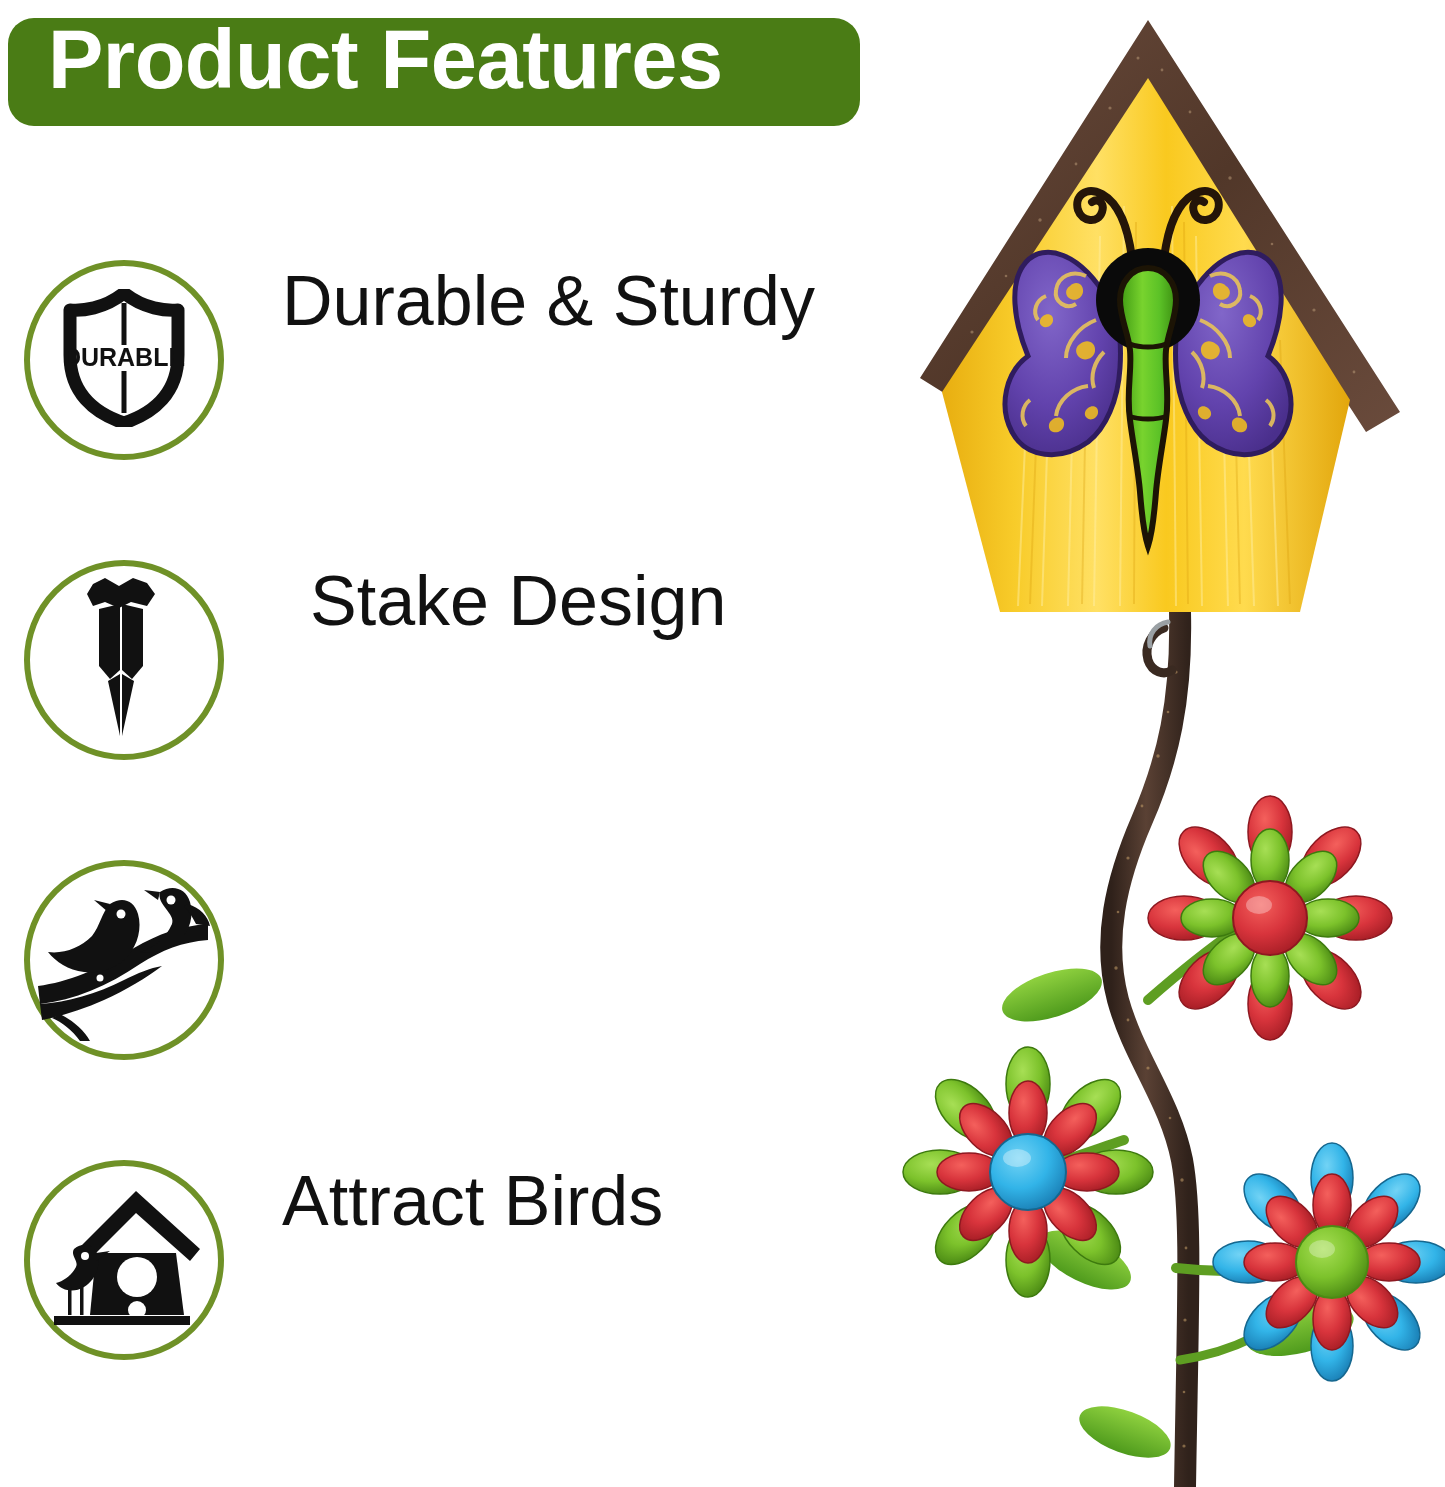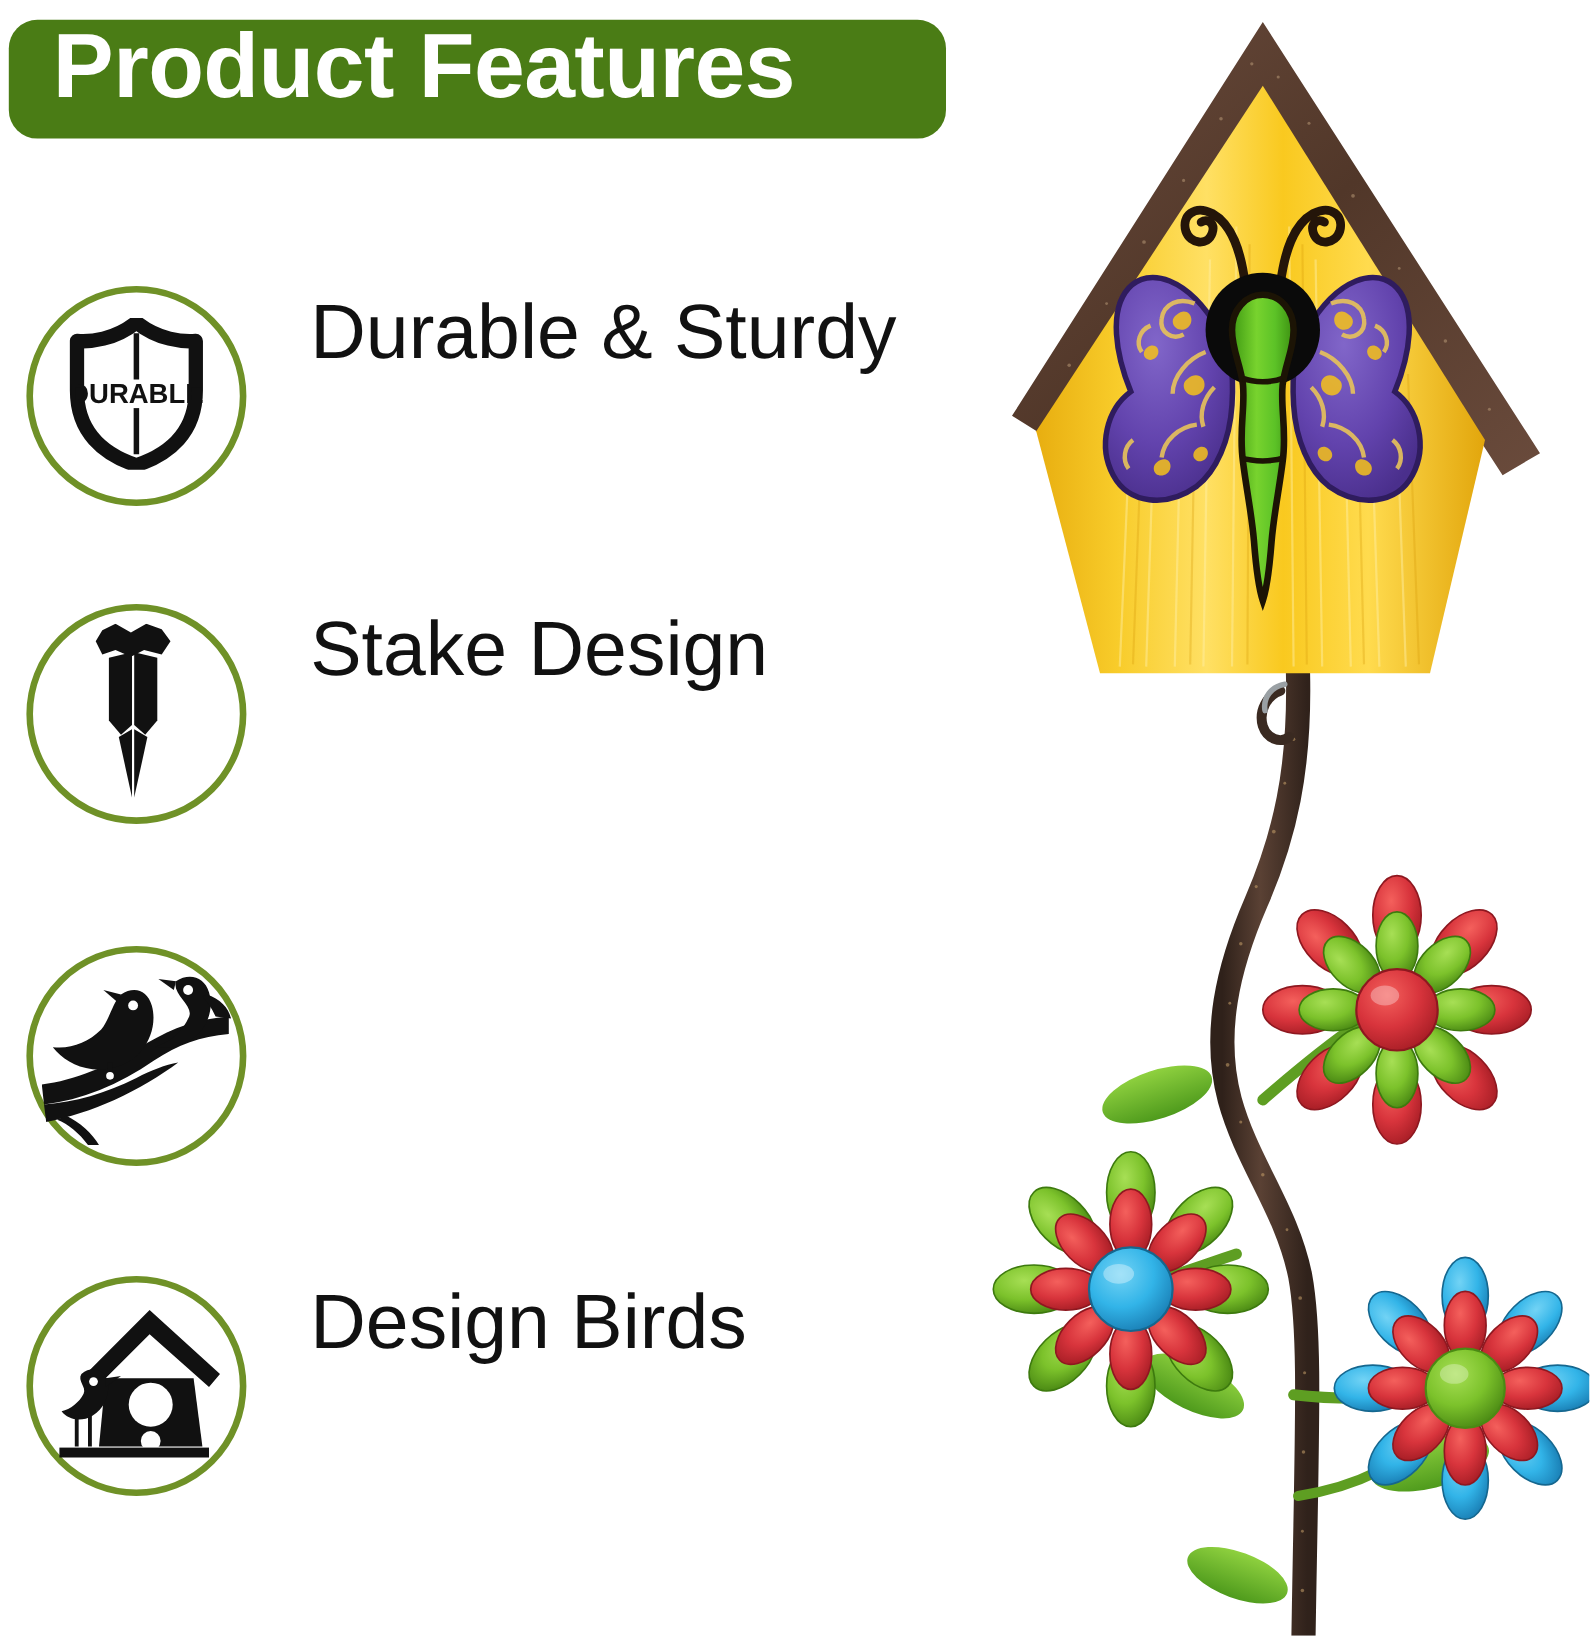--- a/index.html
+++ b/index.html
@@ -99,21 +99,21 @@
           <path d="M64 4 C 44 20, 22 22, 10 21 L 10 66 C 10 104, 34 124, 64 134 C 94 124, 118 104, 118 66 L 118 21 C 106 22, 84 20, 64 4 Z" fill="none" stroke="#111111" stroke-width="13" stroke-linejoin="round"></path>
           <line x1="64" y1="14" x2="64" y2="124" stroke="#111111" stroke-width="5"></line>
           <rect x="24" y="56" width="80" height="26" fill="#ffffff"></rect>
           <text x="64" y="77" text-anchor="middle" font-family="'Liberation Sans', sans-serif" font-size="25" font-weight="bold" fill="#111111">DURABLE</text>
         </svg>
       </span>
     </div>
     <div class="feature-label">Durable &amp; Sturdy</div>
   </div>
 
-  <div class="feature-row" style="top:289px;">
+  <div class="feature-row" style="top:300px;gap:28px;">
     <div class="feature-icon-circle">
       <span>
         <svg width="110" height="160" viewBox="0 0 110 160">
 
           <path d="M24 6 L36 0 L50 8 L64 0 L78 5 L86 16 L78 28 L62 24 L50 30 L36 24 L24 28 L18 16 Z" fill="#111111"></path>
 
           <path d="M30 31 L51 26 L51 92 L41 101 L30 88 Z" fill="#111111"></path>
 
           <path d="M74 31 L53 26 L53 92 L63 101 L74 88 Z" fill="#111111"></path>
 
@@ -185,21 +185,21 @@
 
           <path d="M52 70 L 66 68 L 52 78 Z" fill="#111111"></path>
 
           <circle cx="41" cy="73" r="4" fill="#ffffff"></circle>
 
           <rect x="24" y="104" width="3.5" height="28" fill="#111111"></rect>
           <rect x="36" y="104" width="3.5" height="28" fill="#111111"></rect>
         </svg>
       </span>
     </div>
-    <div class="feature-label">Design Birds</div>
+    <div class="feature-label">Attract Birds</div>
   </div>
 
 </div>
 
 <div id="product-photo">
   <svg width="565" height="1487" viewBox="0 0 565 1487">
     <defs>
       <linearGradient id="bodyGrad" x1="0" y1="0" x2="1" y2="0">
         <stop offset="0%" stop-color="#E8AE10"></stop>
         <stop offset="18%" stop-color="#F8CC2A"></stop>

